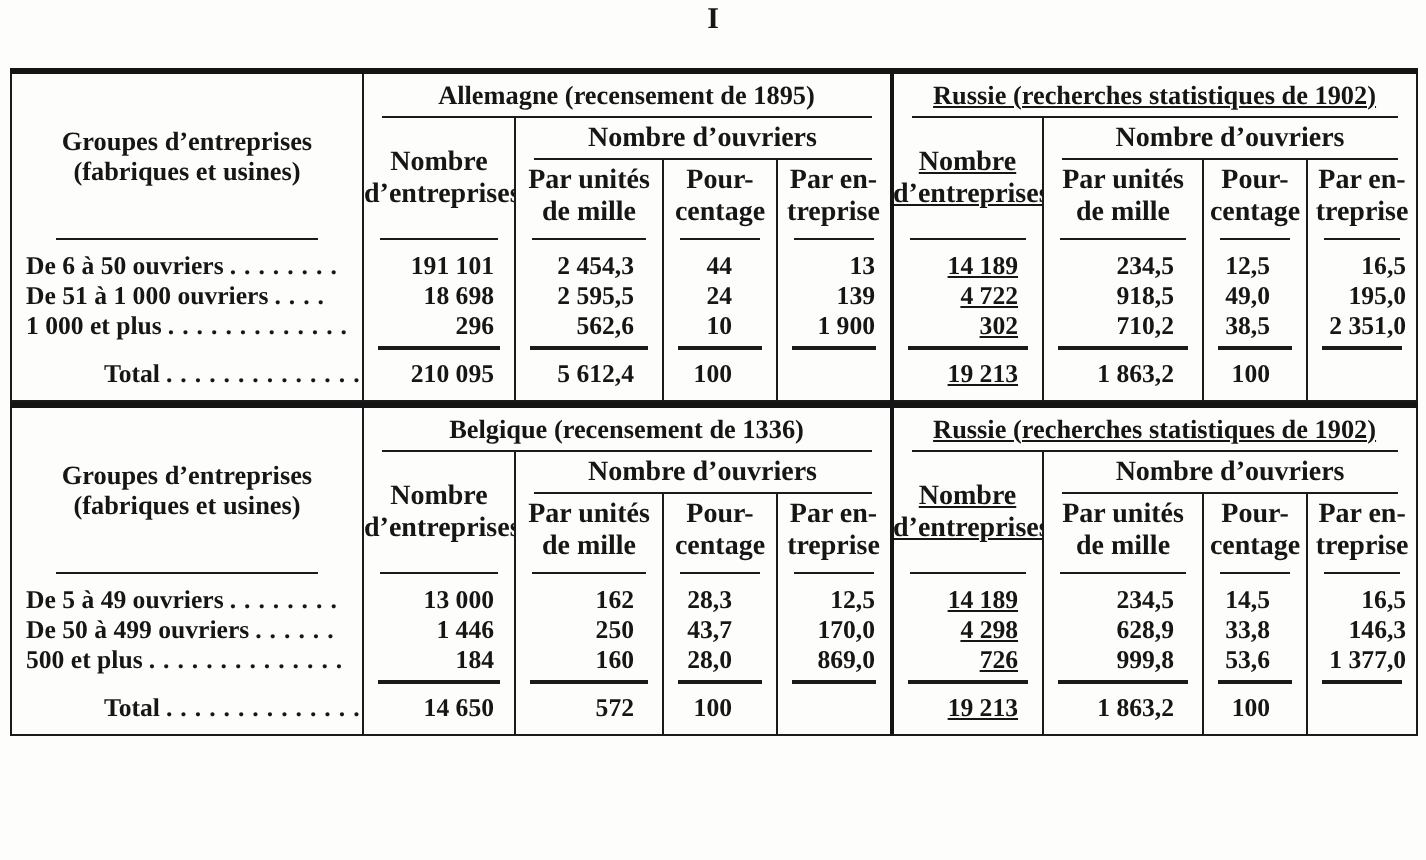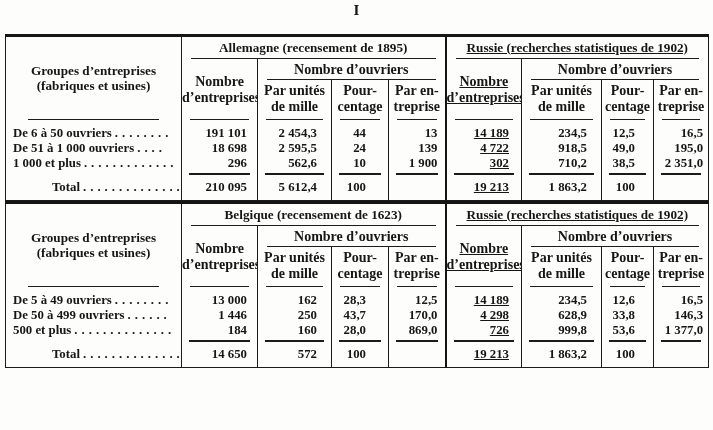--- a/index.html
+++ b/index.html
@@ -187,21 +187,21 @@
           <col style="width:57px">
         <col style="width:76px">
           <col style="width:80px">
           <col style="width:52px">
           <col style="width:55px">
       </colgroup>
       <thead>
         <tr class="r1">
           <th class="label-col pre hsep" rowspan="3">Groupes d’entreprises
 (fabriques et usines)</th>
-          <th class="country rule-b bl" colspan="4">Belgique (recensement de 1623)</th>
+          <th class="country rule-b bl" colspan="4">Belgique (recensement de 1336)</th>
           <th class="country rule-b bl2" colspan="4">Russie (recherches statistiques de 1902)</th>
         </tr>
         <tr class="r2">
           <th class="ent pre hsep bl" rowspan="2">Nombre
 d’entreprises</th>
           <th class="workers rule-b bl" colspan="3">Nombre d’ouvriers</th>
           <th class="ent pre hsep bl2" rowspan="2">Nombre
 d’entreprises</th>
           <th class="workers rule-b bl" colspan="3">Nombre d’ouvriers</th>
         </tr>
@@ -222,21 +222,21 @@
       </thead>
       <tbody>
         <tr class="first">
           <td class="rowlabel"><span>De 5 à 49 ouvriers</span><span class="dots">........</span></td>
           <td class="num c1 bl">13 000</td>
           <td class="num c2 bl">162</td>
           <td class="num c3 bl">28,3</td>
           <td class="num c4 bl">12,5</td>
           <td class="num c5 bl2">14 189</td>
           <td class="num c6 bl">234,5</td>
-          <td class="num c7 bl">12,6</td>
+          <td class="num c7 bl">14,5</td>
           <td class="num c8 bl">16,5</td>
         </tr>
         <tr>
           <td class="rowlabel"><span>De 50 à 499 ouvriers</span><span class="dots">......</span></td>
           <td class="num c1 bl">1 446</td>
           <td class="num c2 bl">250</td>
           <td class="num c3 bl">43,7</td>
           <td class="num c4 bl">170,0</td>
           <td class="num c5 bl2">4 298</td>
           <td class="num c6 bl">628,9</td>

